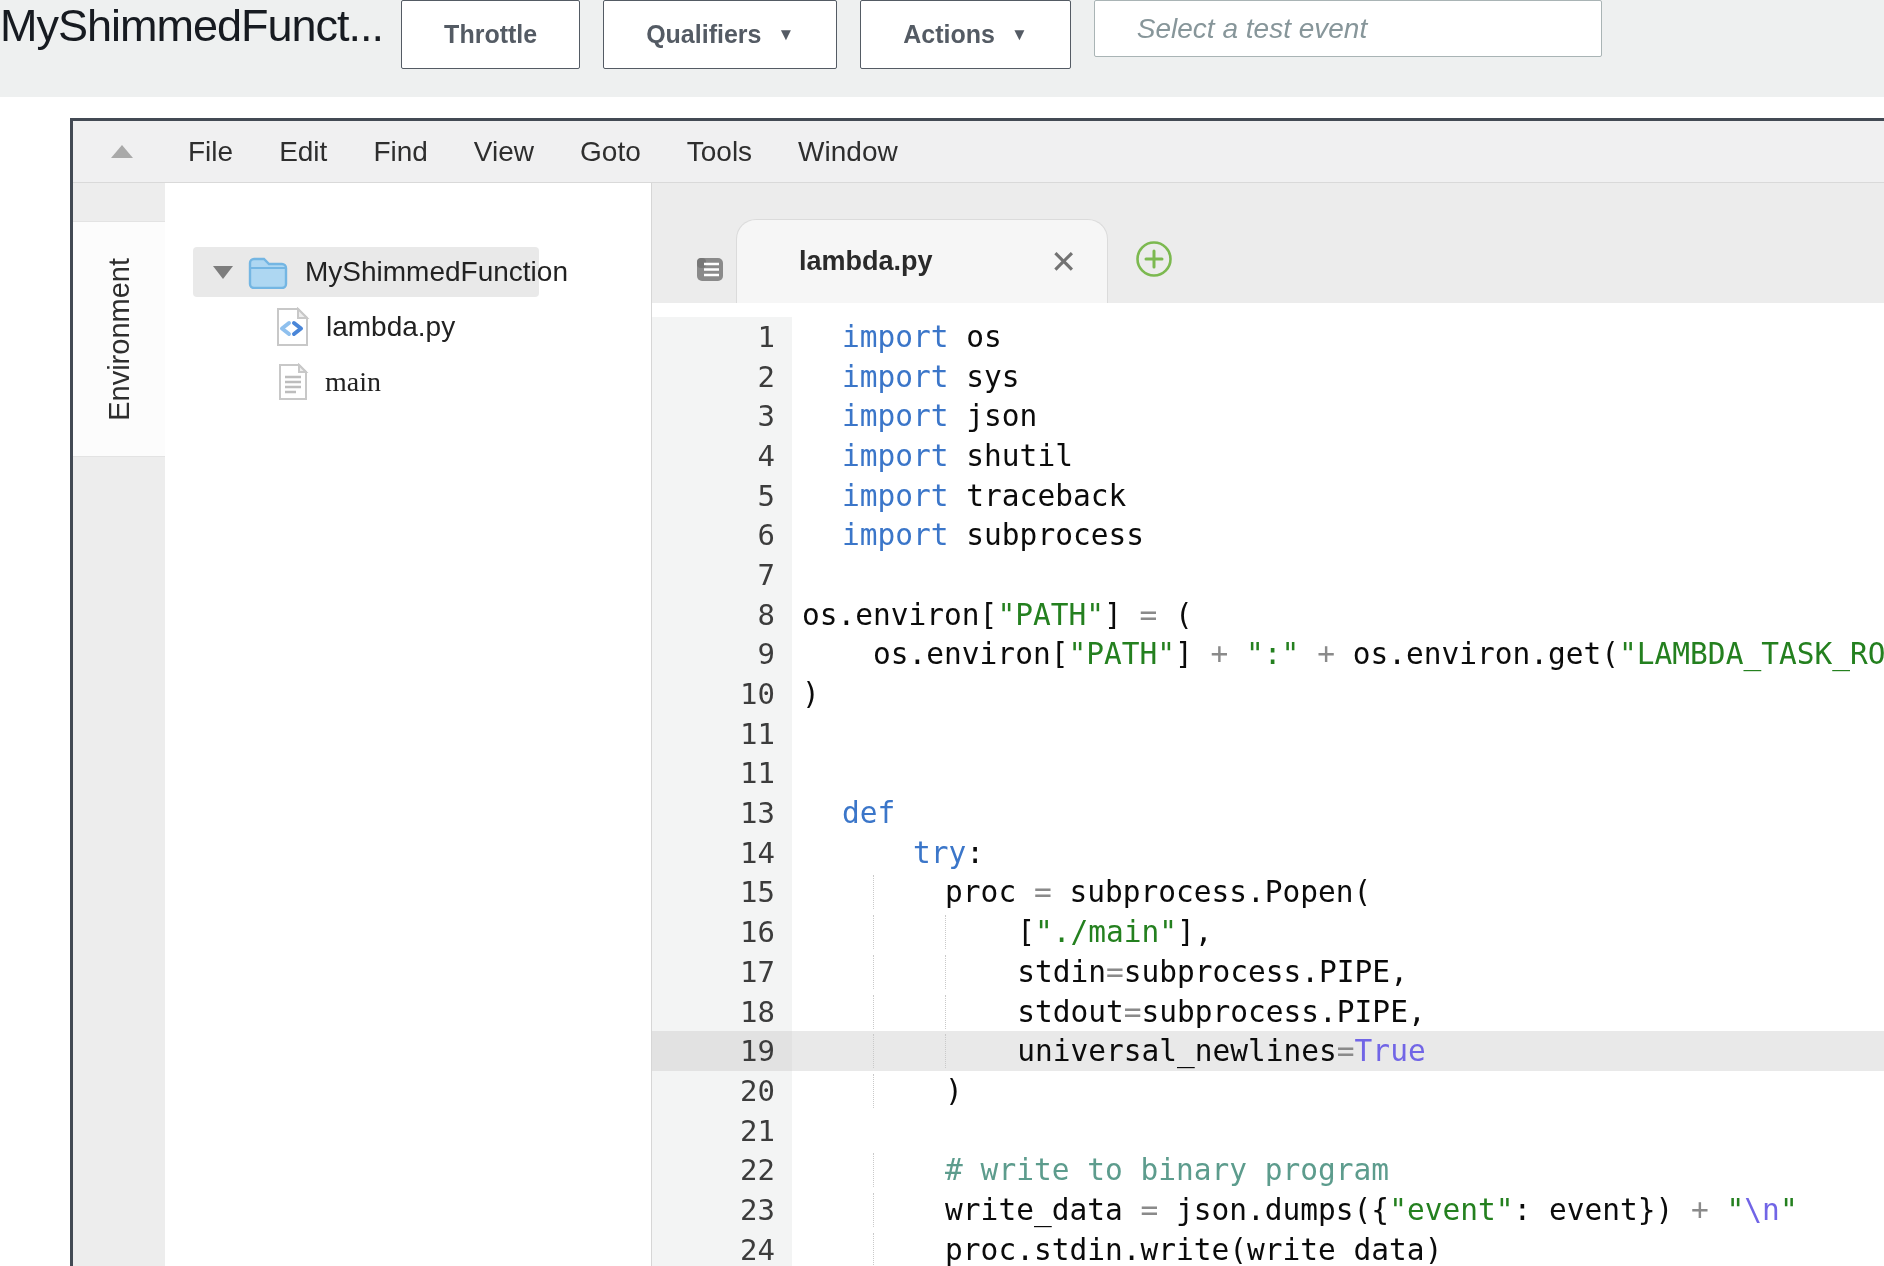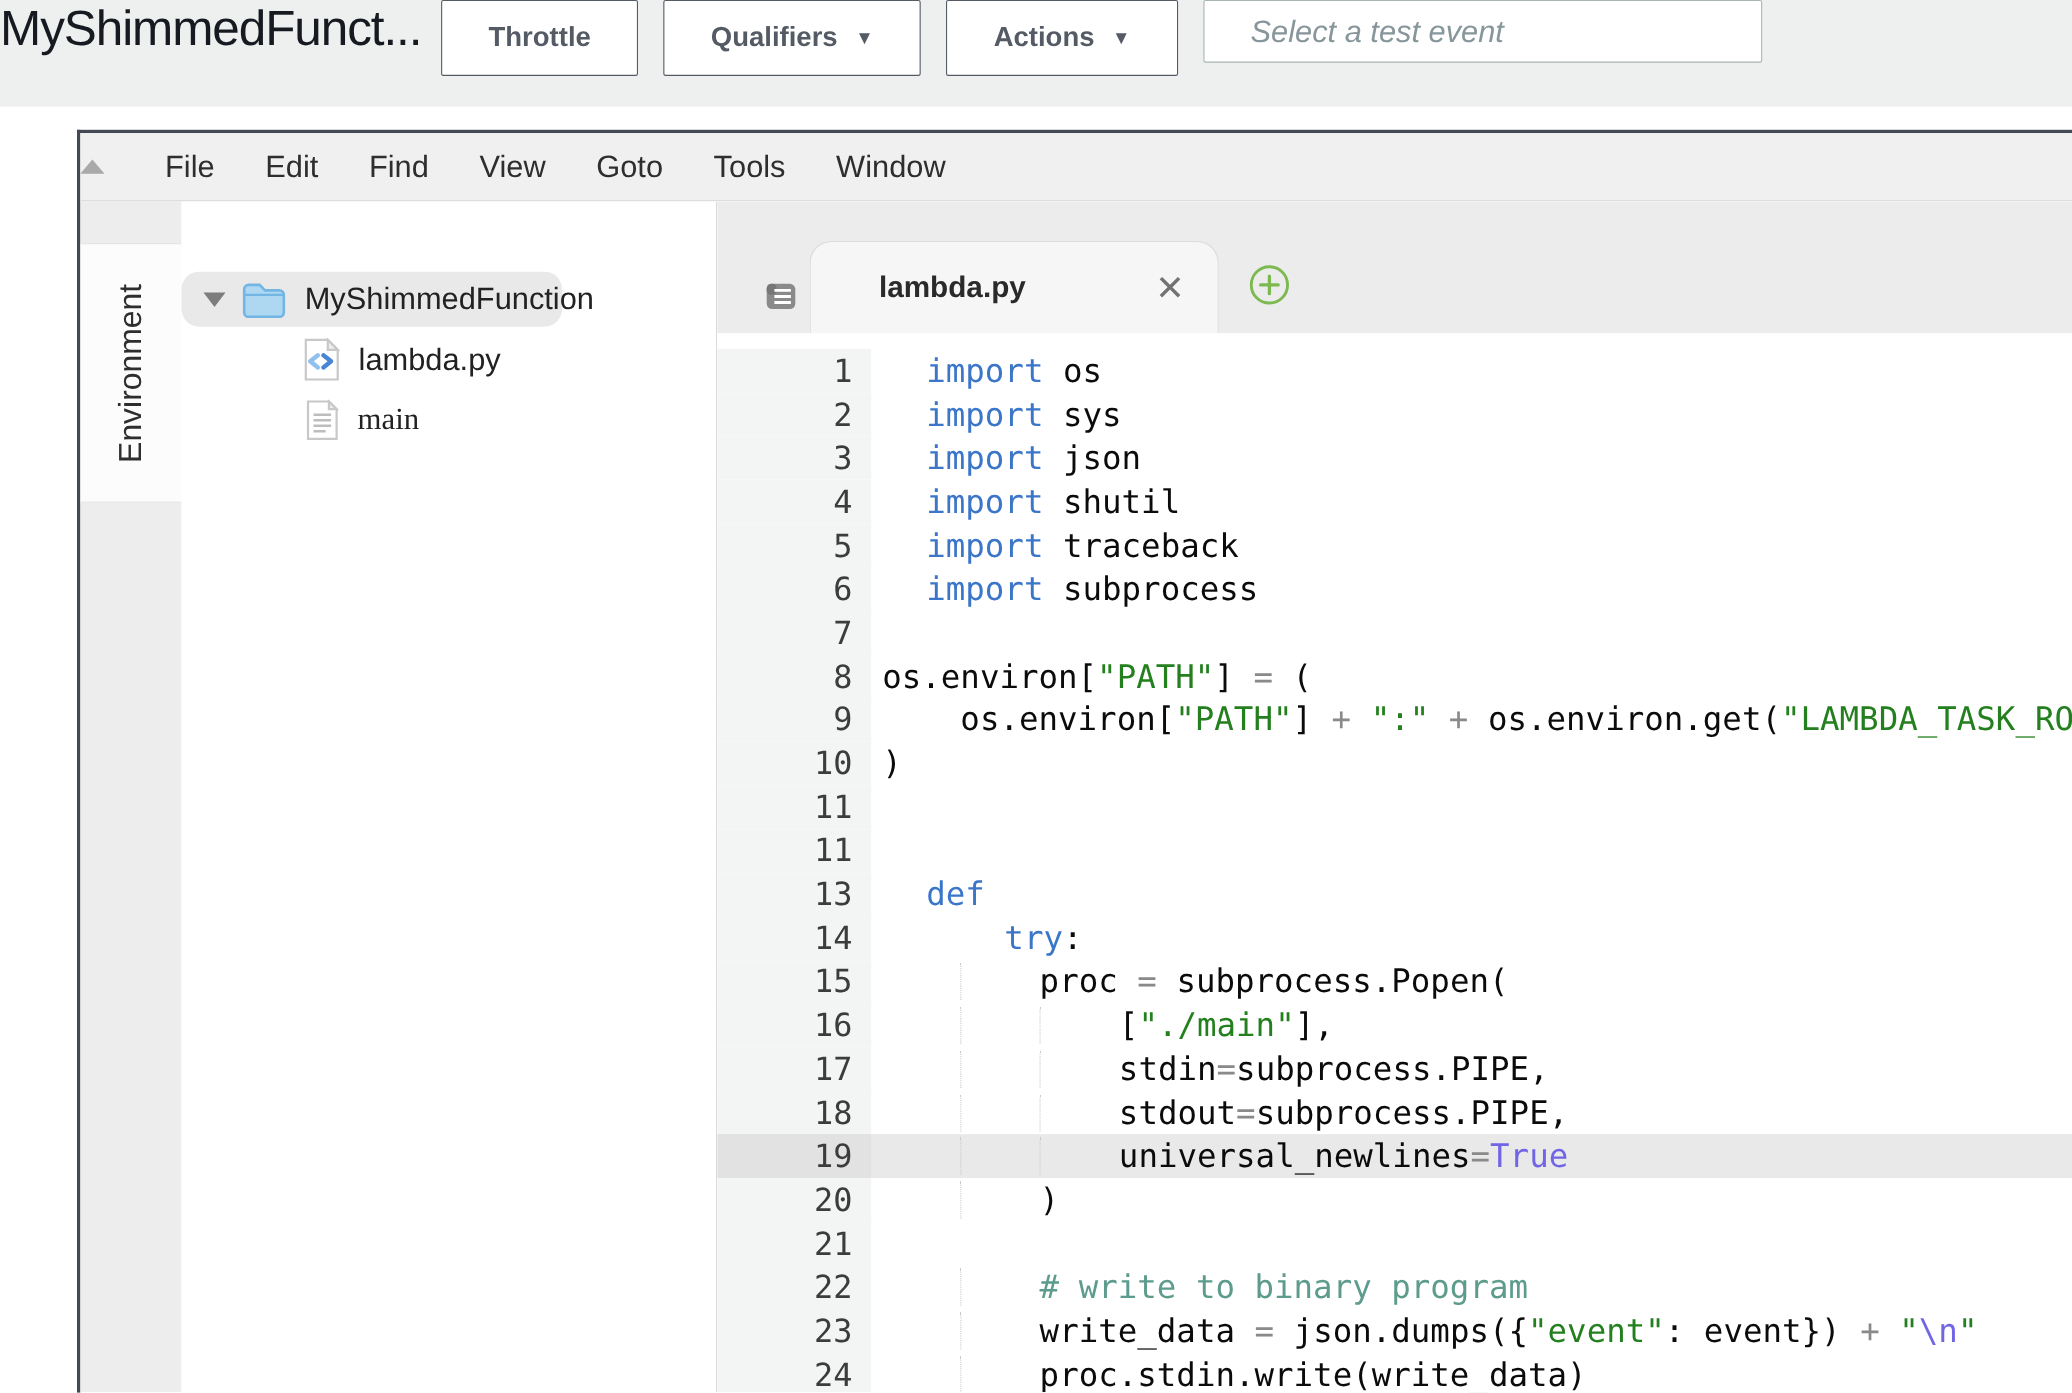--- a/index.html
+++ b/index.html
@@ -18,40 +18,40 @@
   .test-select { height:57px; width:508px; flex-shrink:0; background:#fff; border:1px solid #a9b4b5;
                  border-radius:2px; display:flex; align-items:center; padding:0 42px;
                  font-size:28px; font-style:italic; color:#87969a; cursor:pointer; }
 
   
   .ide { position:absolute; left:70px; top:118px; right:0; bottom:0;
          border-top:3px solid #434a54; border-left:3px solid #434a54; background:#fff;
          display:flex; flex-direction:column; overflow:hidden; }
 
   .menubar { height:62px; background:#f0f0f1; border-bottom:1px solid #d9d9d9;
-             display:flex; align-items:center; flex-shrink:0; }
+             display:flex; align-items:center; padding-left:38px; flex-shrink:0; }
   .collapse-tri { width:0; height:0; border-left:11px solid transparent; border-right:11px solid transparent;
                   border-bottom:13px solid #a9a9a9; margin-right:32px; cursor:pointer; }
   .menu-item { font-size:28px; color:#2e2e2e; padding:0 23px; cursor:pointer; }
 
   .ide-body { flex:1; display:flex; overflow:hidden; }
 
   
   .strip { width:92px; background:#ededed; flex-shrink:0; }
   .env-tab { margin-top:38px; height:236px; background:#fcfcfc; width:100%;
              border-top:1px solid #e3e3e3; border-bottom:1px solid #e3e3e3;
              display:flex; align-items:center; justify-content:center; cursor:pointer; }
   .env-label { writing-mode:vertical-rl; transform:rotate(180deg);
                font-size:29px; color:#2e2e2e; }
 
   
   .tree { width:487px; background:#fff; border-right:1px solid #d6d6d6; flex-shrink:0;
           padding-top:64px; }
   .tree-row { display:flex; align-items:center; height:50px; cursor:pointer; }
-  .tree-row.folder-row { background:#e9e9e9; border-radius:16px; width:346px;
+  .tree-row.folder-row { background:#e9e9e9; border-radius:4px; margin-left:28px; width:346px;
                          padding-left:20px; }
   .expander { width:0; height:0; border-left:10px solid transparent; border-right:10px solid transparent;
               border-top:13px solid #7d7d7d; margin-right:14px; }
   .tree-icon { flex-shrink:0; }
   .tree-label { font-size:28px; color:#222; margin-left:16px; white-space:nowrap; }
   .file-row1 { margin-top:5px; padding-left:109px; }
   .file-row2 { margin-top:5px; padding-left:112px;font-family:Liberation Serif, serif; }
 
   
   .editor { flex:1; display:flex; flex-direction:column; overflow:hidden; background:#fff; }

